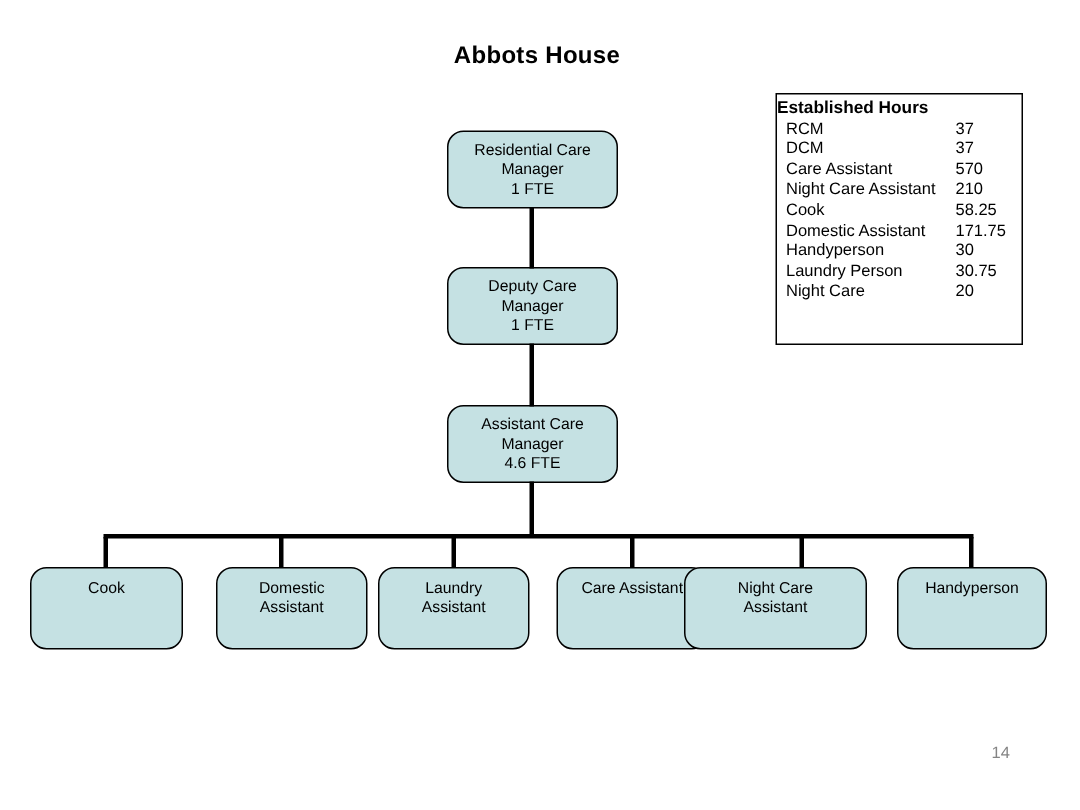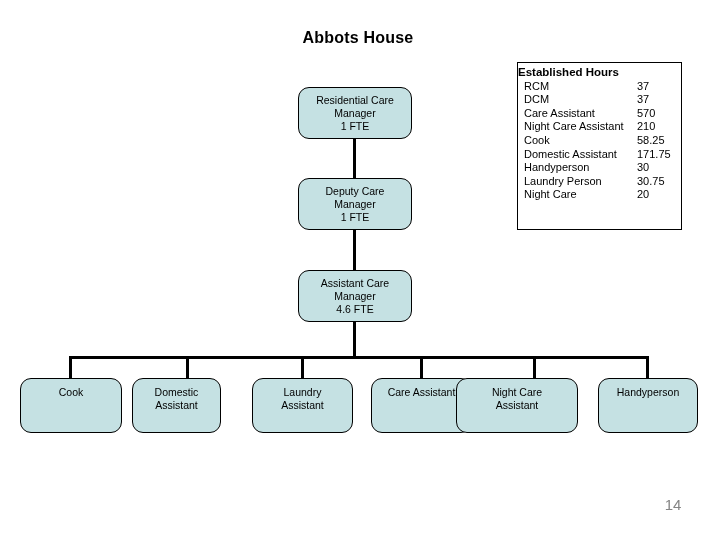--- a/index.html
+++ b/index.html
@@ -27,22 +27,22 @@
   
   .hours-table {
     position:absolute; left:517px; top:62px; width:165px; height:168px;
     border:1px solid #000; box-sizing:border-box; background:#fff;
     font-size:11px; line-height:13.6px; padding-top:3px;
   }
   .ht-title { text-align:left; font-weight:bold; font-size:11.5px; }
   .ht-row { position:relative; padding-left:6px; white-space:nowrap; }
   .ht-value { position:absolute; left:119px; top:0; }
   .page-number {
-    position:absolute; left:661px; top:496px; width:24px; text-align:center;
-    font-size:15px; color:#848484;
+    position:absolute; left:661px; top:496px; width:24px; text-align:left;
+    font-size:11px; color:#848484;
   }
 </style>
 </head>
 <body>
 
 <div class="slide">
 
   <div class="slide-title">Abbots House</div>
 
   <div class="node mgr" style="top:87px">
@@ -72,21 +72,21 @@
   <div class="conn" style="left:186px; top:358px; width:3px; height:20px"></div>
   <div class="conn" style="left:301px; top:358px; width:3px; height:20px"></div>
   <div class="conn" style="left:420px; top:358px; width:3px; height:20px"></div>
   <div class="conn" style="left:533px; top:358px; width:3px; height:20px"></div>
   <div class="conn" style="left:646px; top:358px; width:3px; height:20px"></div>
 
   <div class="node staff" style="left:20px; width:102px">
     <div>Cook</div>
     <div></div>
   </div>
-  <div class="node staff" style="left:132px; width:89px">
+  <div class="node staff" style="left:144px; width:101px">
     <div>Domestic</div>
     <div>Assistant</div>
   </div>
   <div class="node staff" style="left:252px; width:101px">
     <div>Laundry</div>
     <div>Assistant</div>
   </div>
   <div class="node staff" style="left:371px; width:101px">
     <div>Care Assistant</div>
     <div></div>

